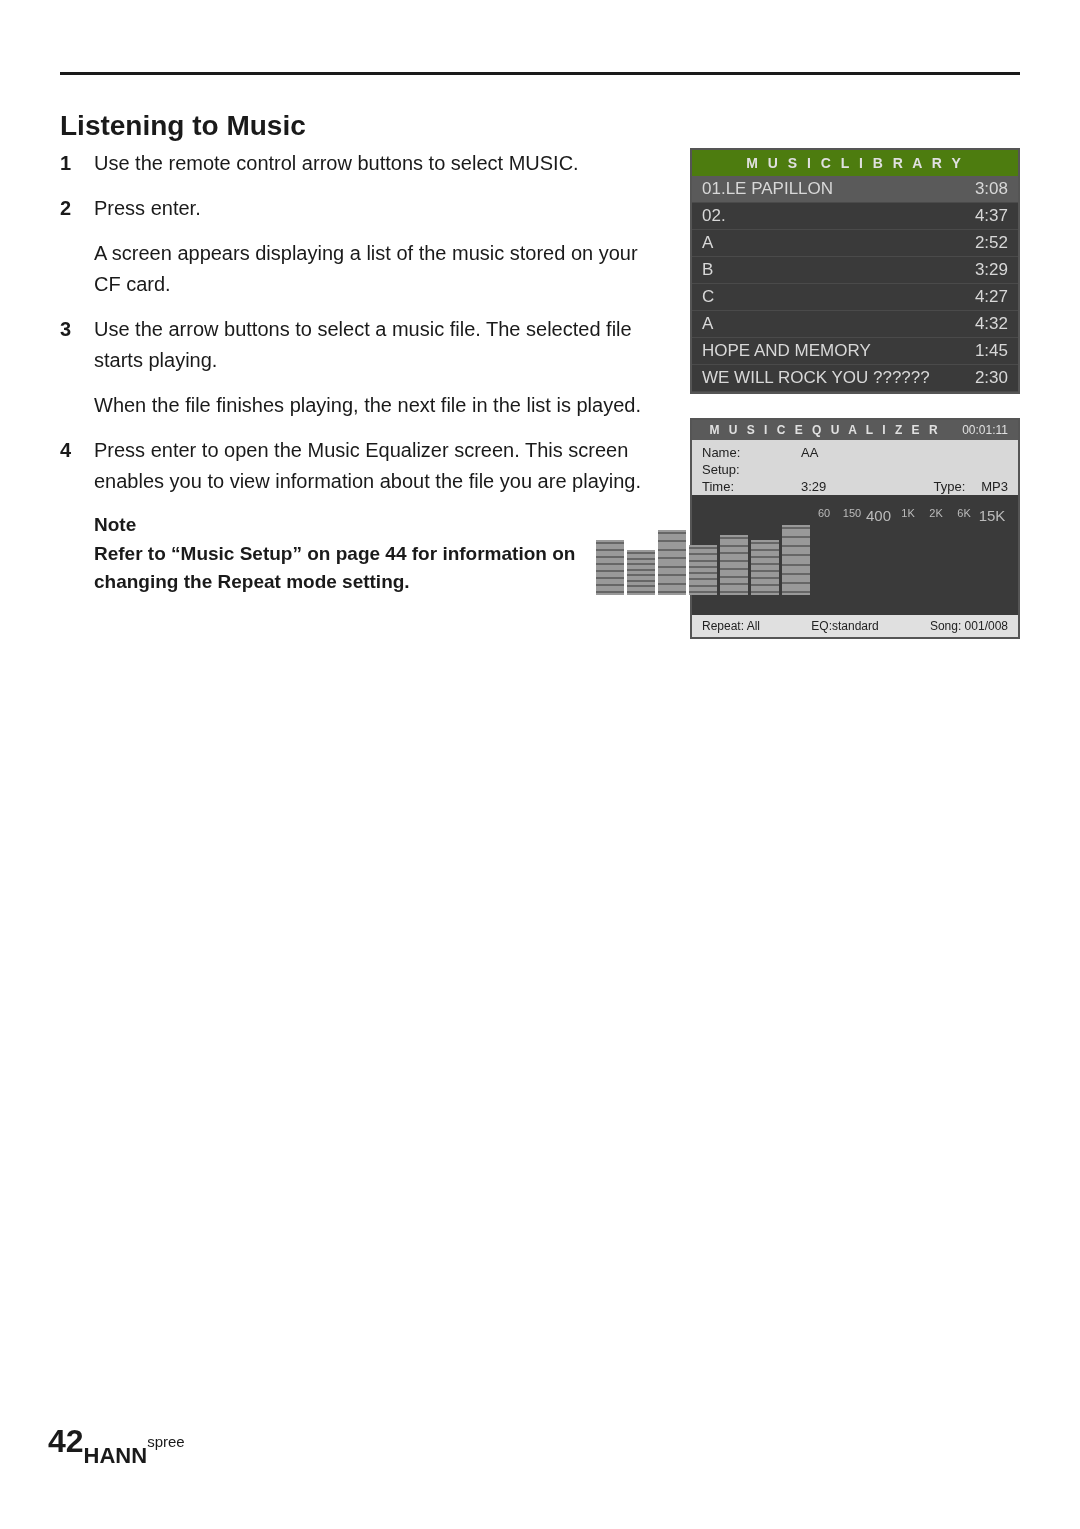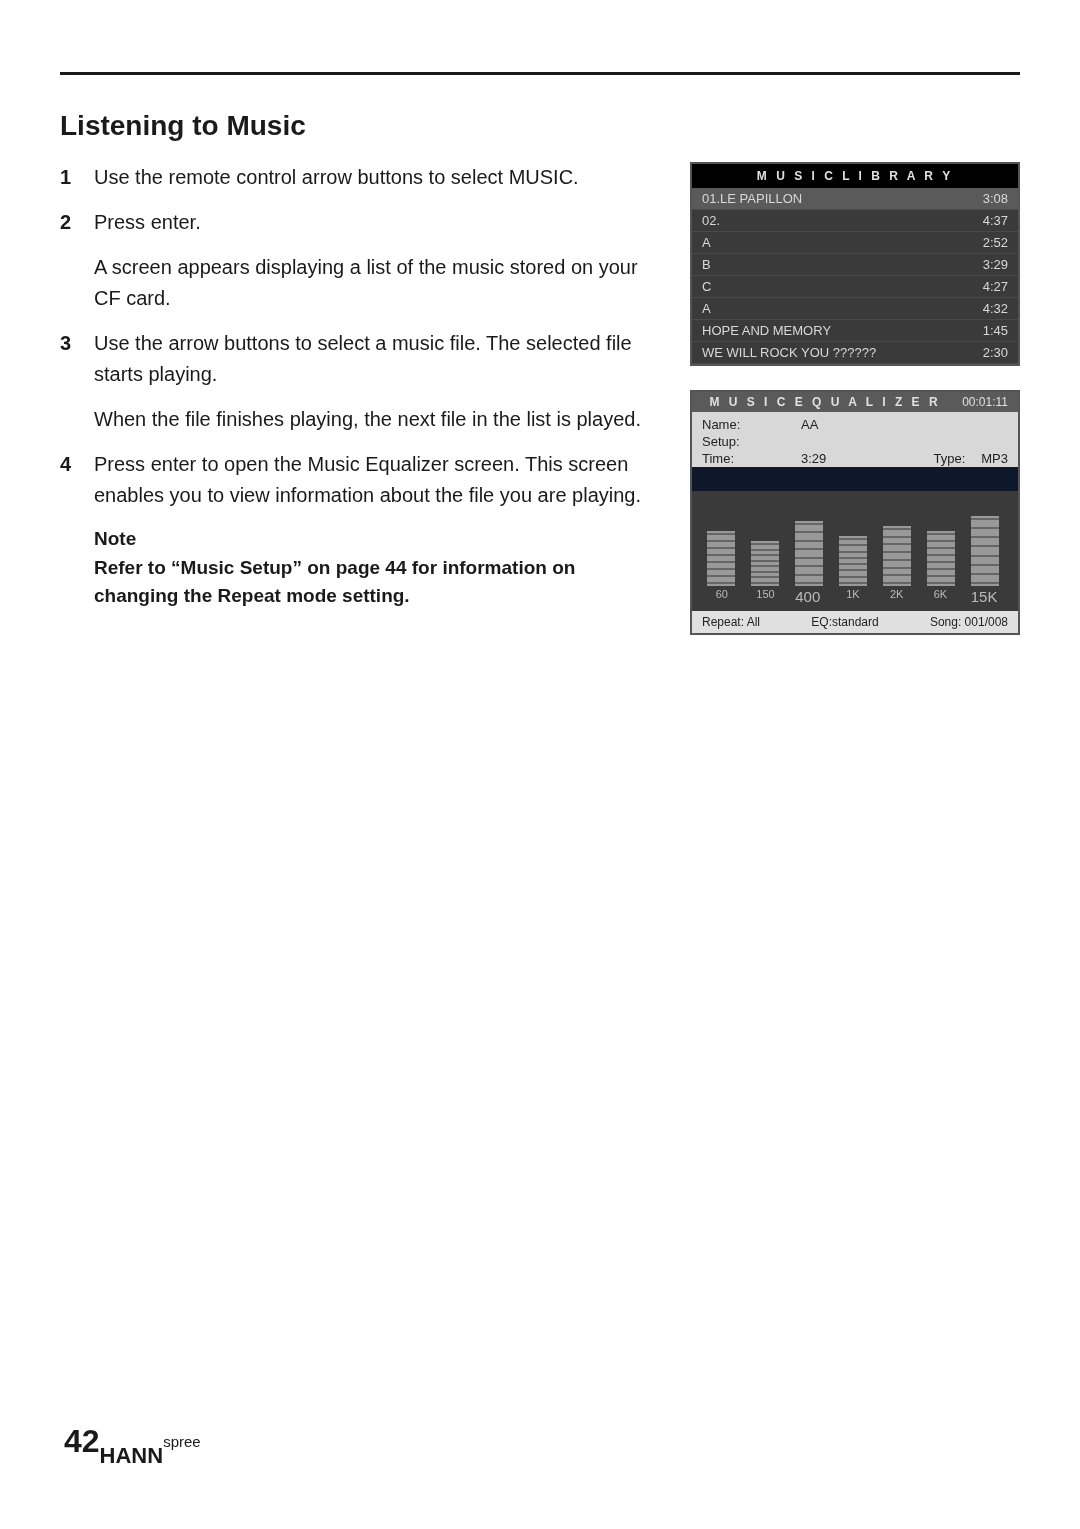--- a/index.html
+++ b/index.html
@@ -25,21 +25,21 @@
     .main-content {
       position: absolute;
       top: 110px;
       left: 60px;
       right: 60px;
     }
 
     .section-title {
       font-size: 28px;
       font-weight: bold;
-      margin-bottom: 20px;
+      margin-bottom: 6px;
     }
 
     .two-col {
       display: flex;
       gap: 40px;
     }
 
     .left-col {
       flex: 1;
       font-size: 20px;
@@ -77,40 +77,40 @@
 
     
     .music-library-screen {
       border: 2px solid #555;
       background: #4a4a4a;
       margin-bottom: 24px;
       font-size: 13px;
     }
 
     .ml-header {
-      background: #000000;
+      background: #4d7c0f;
       color: #e0e0e0;
       text-align: center;
       padding: 5px 8px;
       letter-spacing: 3px;
-      font-size: 12px;
+      font-size: 14px;
       font-weight: bold;
     }
 
     .ml-body {
       background: #3a3a3a;
       padding: 0;
     }
 
     .ml-row {
       display: flex;
       justify-content: space-between;
       padding: 3px 10px;
       color: #d8d8d8;
-      font-size: 13px;
+      font-size: 17px;
       border-bottom: 1px solid #4a4a4a;
     }
 
     .ml-row.selected {
       background: #5a5a5a;
     }
 
     .ml-row-name { flex: 1; }
     .ml-row-time { min-width: 35px; text-align: right; }
 
@@ -181,23 +181,22 @@
       gap: 16px;
     }
 
     
     .eq-bars-container {
       background: #3a3a3a;
       padding: 10px 12px 4px 8px;
       height: 120px;
       position: relative;
       display: flex;
-      flex-direction: column;
+      flex-direction: row;
       justify-content: flex-end;
-      margin-top: 24px;
     }
 
     .eq-bars {
       display: flex;
       align-items: flex-end;
       justify-content: space-around;
       height: 90px;
       gap: 3px;
     }
 
@@ -231,21 +230,21 @@
 
     .note-body {
       font-weight: bold;
       font-size: 19px;
     }
 
     
     .page-footer {
       position: absolute;
       bottom: 60px;
-      left: 64px;
+      left: 48px;
       display: flex;
       align-items: center;
       gap: 0;
     }
 
     .page-number {
       font-size: 32px;
       font-weight: bold;
     }
 

